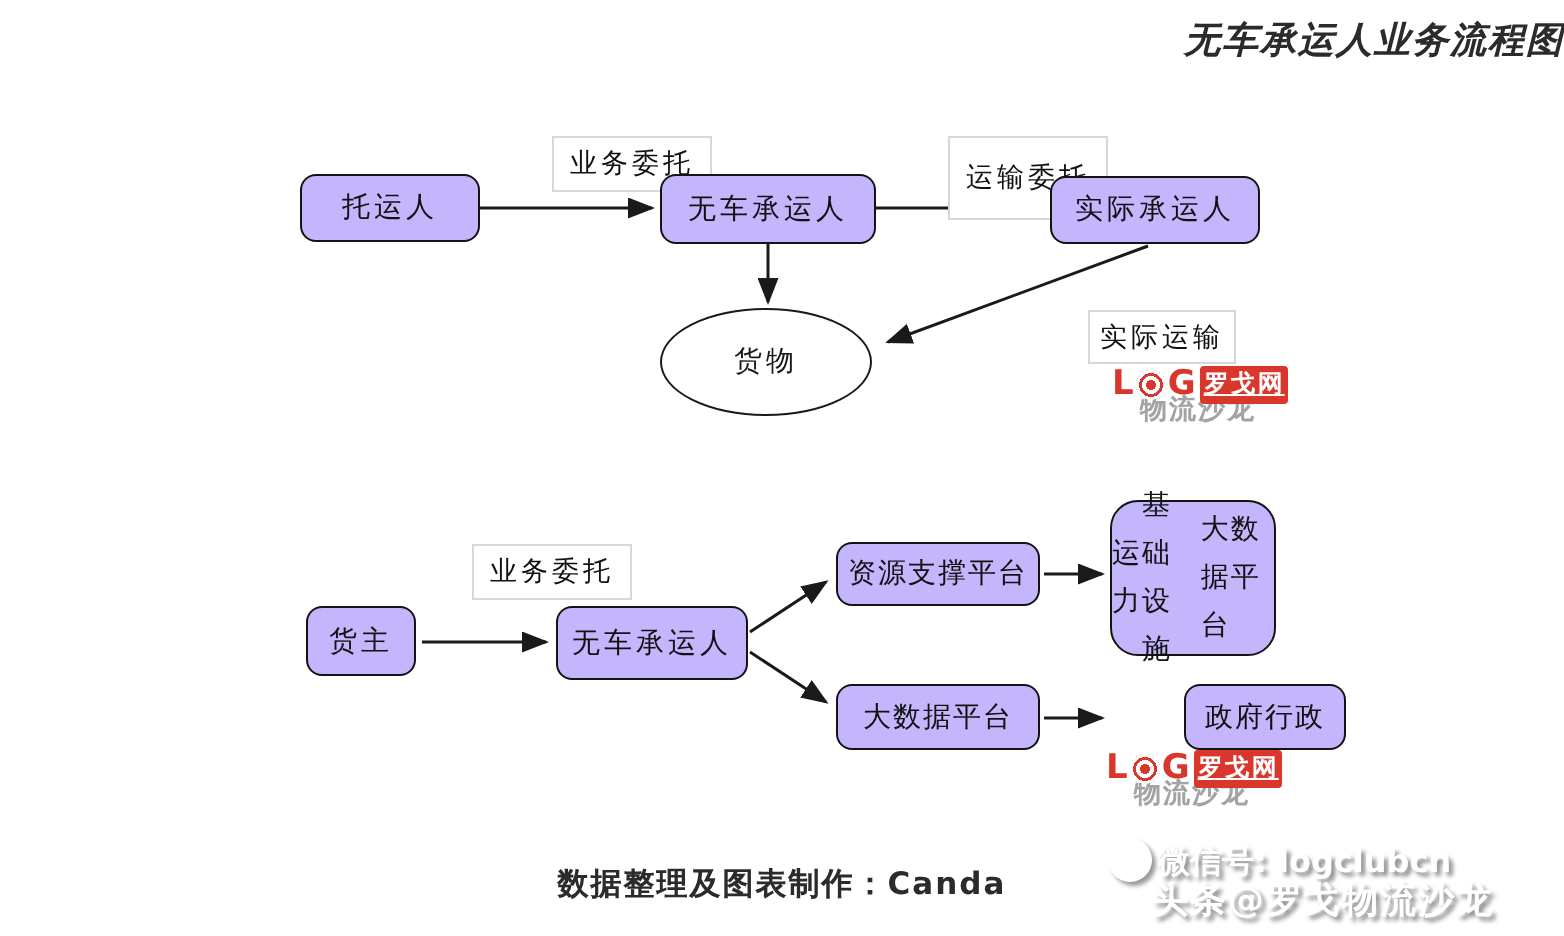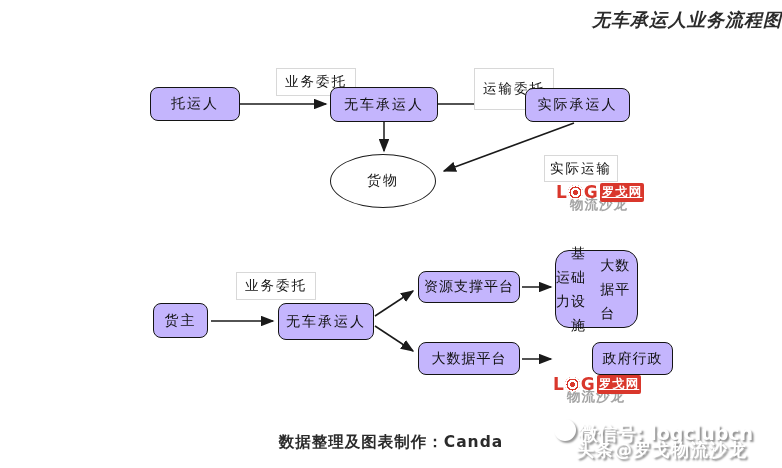--- a/index.html
+++ b/index.html
@@ -45,21 +45,21 @@
   }
   .logo-sub{
     position:absolute;left:14px;top:13px;z-index:1;
     color:rgba(140,140,140,0.8);font-size:13.5px;letter-spacing:1px;font-weight:bold;
   }
   
   .emboss{
     position:absolute;z-index:3;color:#ffffff;font-weight:bold;
     text-shadow:2px 2px 2px #8d8d8d;white-space:nowrap;
   }
-  .wm-line1{top:421px;left:579px;font-size:19px;}
+  .wm-line1{top:421px;left:579px;font-size:16px;}
   .wm-line2{top:438px;left:576px;font-size:18px;letter-spacing:1px;}
   .wm-icon{
     position:absolute;z-index:3;left:554px;top:419px;width:22px;height:22px;border-radius:50%;
     background:#fff;box-shadow:2px 2px 2px #9a9a9a;
   }
 </style>
 </head>
 <body>
 
 <div class="canvas">

